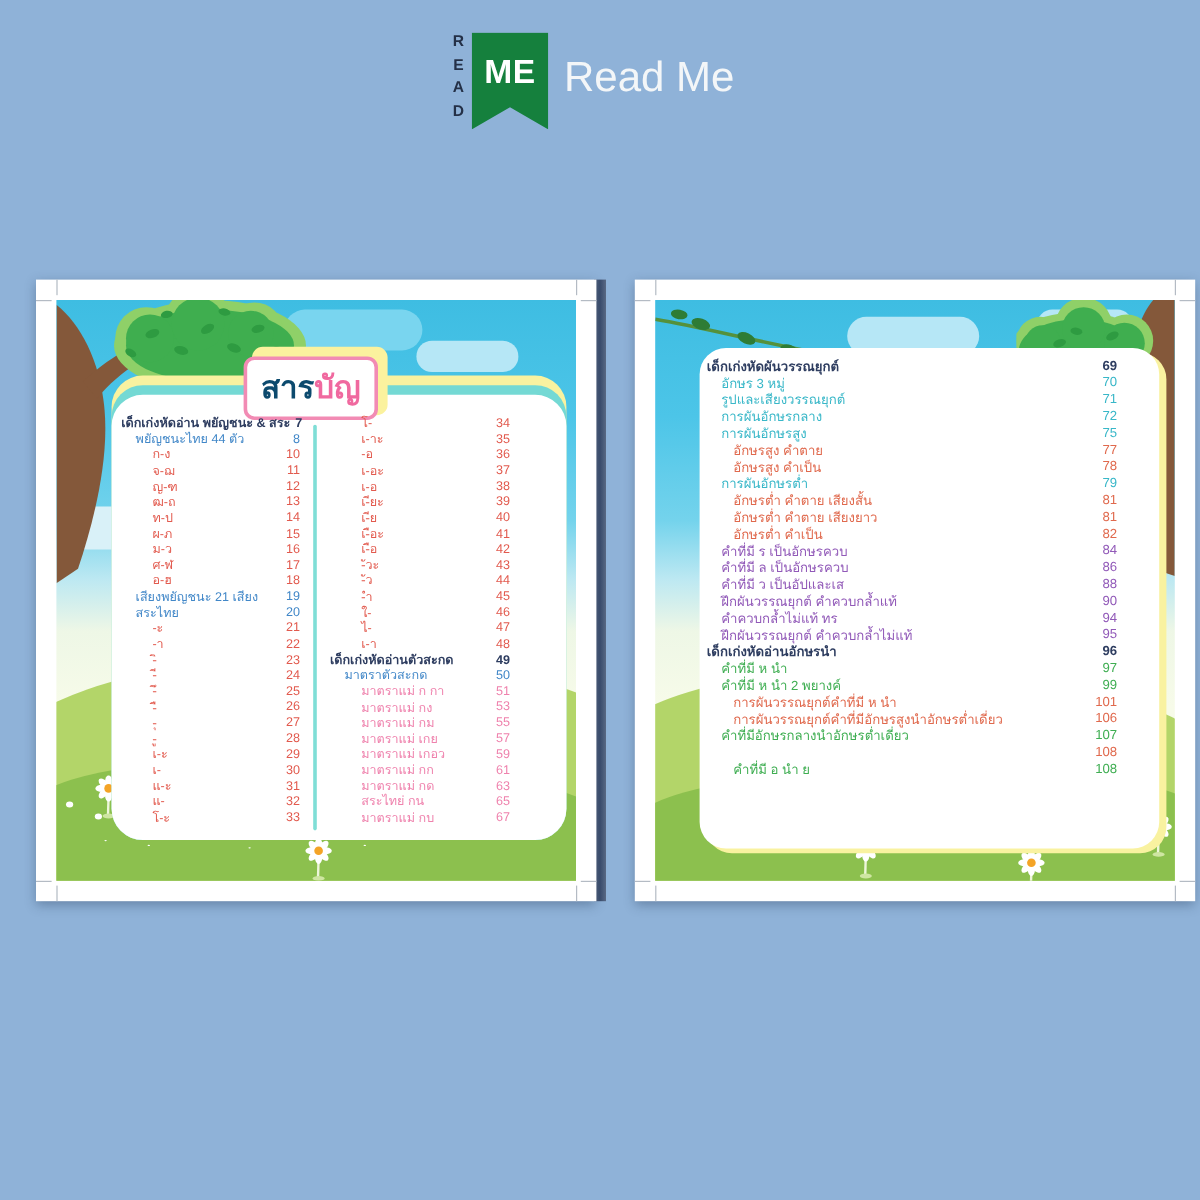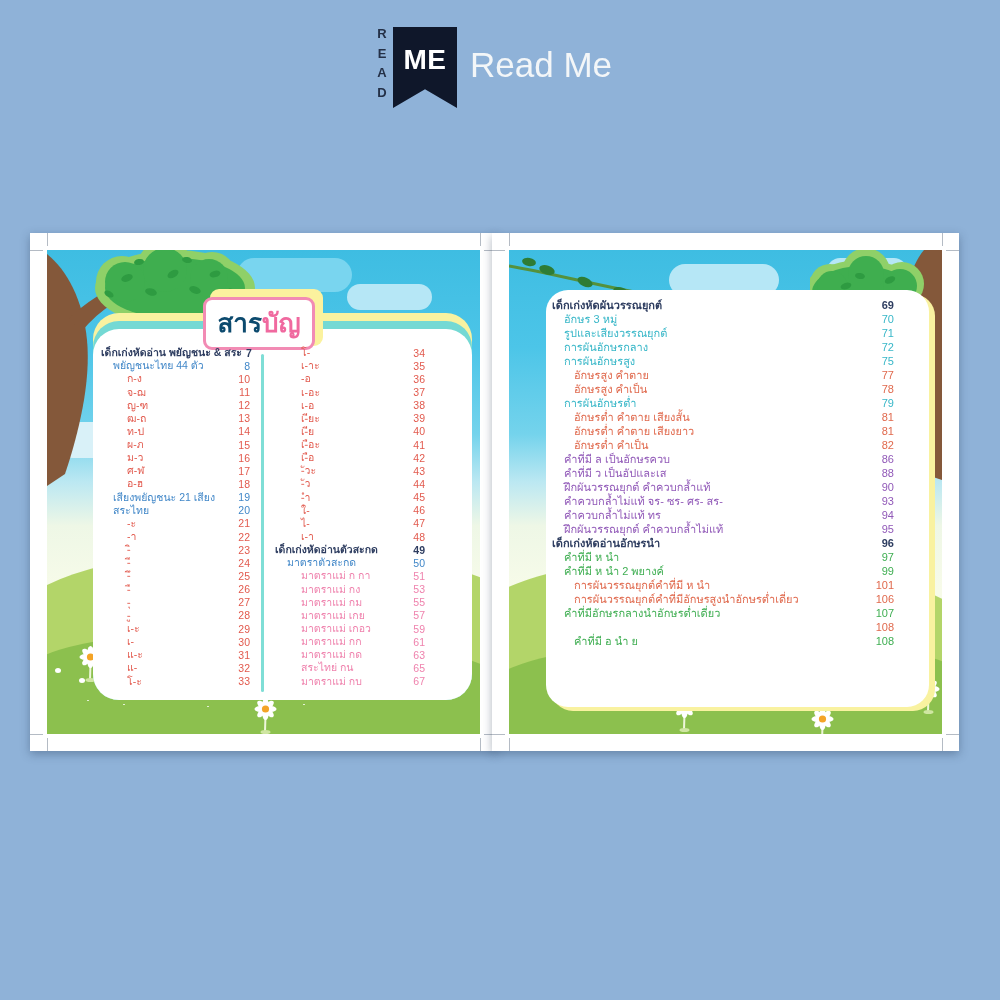--- a/index.html
+++ b/index.html
@@ -3,33 +3,33 @@
 <meta charset="utf-8">
 <style>
   html,body{margin:0;padding:0;background:#8fb2d8;}
   .stage{position:relative;width:1000px;height:1000px;background:#8fb2d8;overflow:hidden;
          font-family:"Liberation Sans","DejaVu Sans",sans-serif;}
 
   
   .logo{position:absolute;left:0;top:0;width:1000px;height:140px;}
   .read-vert{position:absolute;left:374px;top:26px;display:flex;flex-direction:column;gap:4.5px;
              font-size:13px;font-weight:700;color:#243047;width:16px;text-align:center;}
-  .bookmark{position:absolute;left:393px;top:27px;width:64px;height:81px;background:#0f172a;
+  .bookmark{position:absolute;left:393px;top:27px;width:64px;height:81px;background:#15803d;
             clip-path:polygon(0 0,100% 0,100% 100%,50% 77%,0 100%);
             text-align:center;color:#fff;font-size:28px;font-weight:700;letter-spacing:.5px;}
   .bookmark span{display:block;padding-top:17px;}
   .brand-text{position:absolute;left:470px;top:45px;font-size:35px;color:#f3f6f8;}
 
   
   .book{position:absolute;left:30px;top:233px;width:940px;height:518px;}
   .spine{position:absolute;left:465px;top:0;width:10px;height:518px;
          background:linear-gradient(90deg,#5a6a85,#3e5070 45%,#3e5070 55%,#5a6a85);}
   .page{position:absolute;top:0;width:467px;height:518px;background:#fff;
         box-shadow:0 3px 9px rgba(25,45,75,.35);}
-  .page.lp{left:0;} .page.rp{left:462px;}
+  .page.lp{left:0;} .page.rp{left:499px;}
 
   .cm{position:absolute;background:#b4bbc4;}
   .cmv{width:1px;height:13px;} .cmh{width:13px;height:1px;}
 
   .art{position:absolute;left:17px;top:17px;width:433px;height:484px;overflow:hidden;
        background:linear-gradient(180deg,#3ebde2 0%,#4cc5e8 20%,#74d3ec 38%,#bce8f2 48%,
                   #eef7e6 57%,#f7fbe9 70%,#f7fbe9 100%);}
 
   .cloud{position:absolute;background:#79d5ef;border-radius:20px;}
   .cloud.lite{background:#b6e7f6;}
@@ -552,34 +552,34 @@
             </div>
             <div class="row s-orange i2">
               <span class="tt">อักษรต่ำ คำตาย เสียงยาว</span>
               <span class="pp">81</span>
             </div>
             <div class="row s-orange i2">
               <span class="tt">อักษรต่ำ คำเป็น</span>
               <span class="pp">82</span>
             </div>
             <div class="row s-purple i1">
+              <span class="tt">คำที่มี ร เป็นอักษรควบ</span>
+              <span class="pp">84</span>
+            </div>
+            <div class="row s-purple i1">
               <span class="tt">คำที่มี ล เป็นอักษรควบ</span>
               <span class="pp">86</span>
             </div>
             <div class="row s-purple i1">
               <span class="tt">คำที่มี ว เป็นอัปและเส</span>
               <span class="pp">88</span>
             </div>
             <div class="row s-purple i1">
               <span class="tt">ฝึกผันวรรณยุกต์ คำควบกล้ำแท้</span>
               <span class="pp">90</span>
-            </div>
-            <div class="row s-purple i1">
-              <span class="tt">คำควบกล้ำไม่แท้ จร- ซร- ศร- สร-</span>
-              <span class="pp">93</span>
             </div>
             <div class="row s-purple i1">
               <span class="tt">คำควบกล้ำไม่แท้ ทร</span>
               <span class="pp">94</span>
             </div>
             <div class="row s-purple i1">
               <span class="tt">ฝึกผันวรรณยุกต์ คำควบกล้ำไม่แท้</span>
               <span class="pp">95</span>
             </div>
             <div class="row s-head i0">

